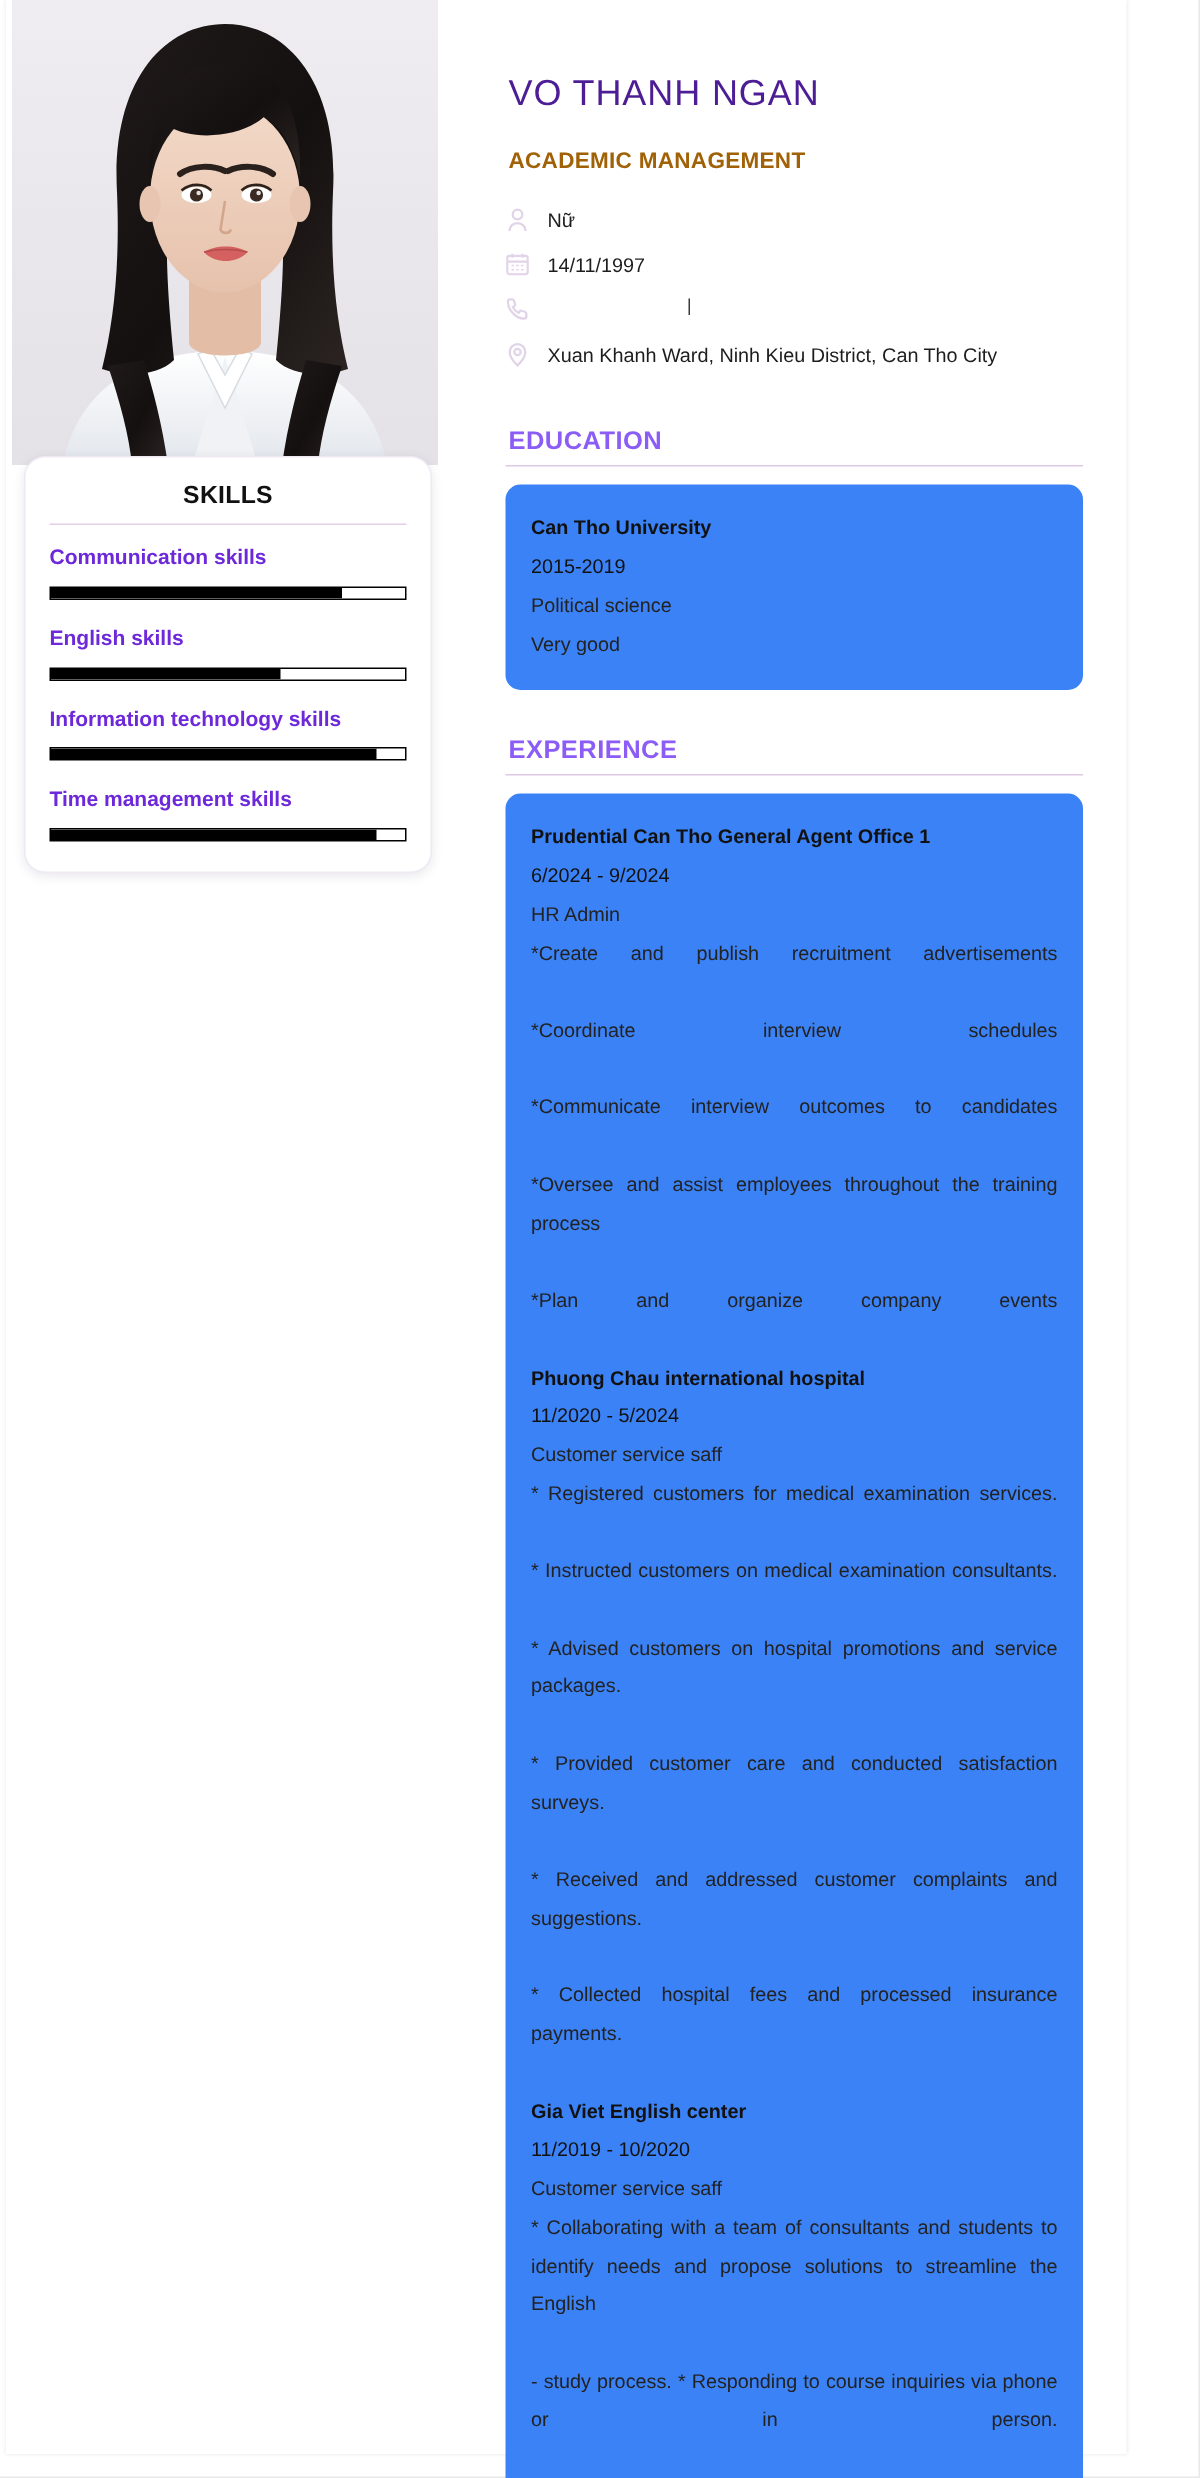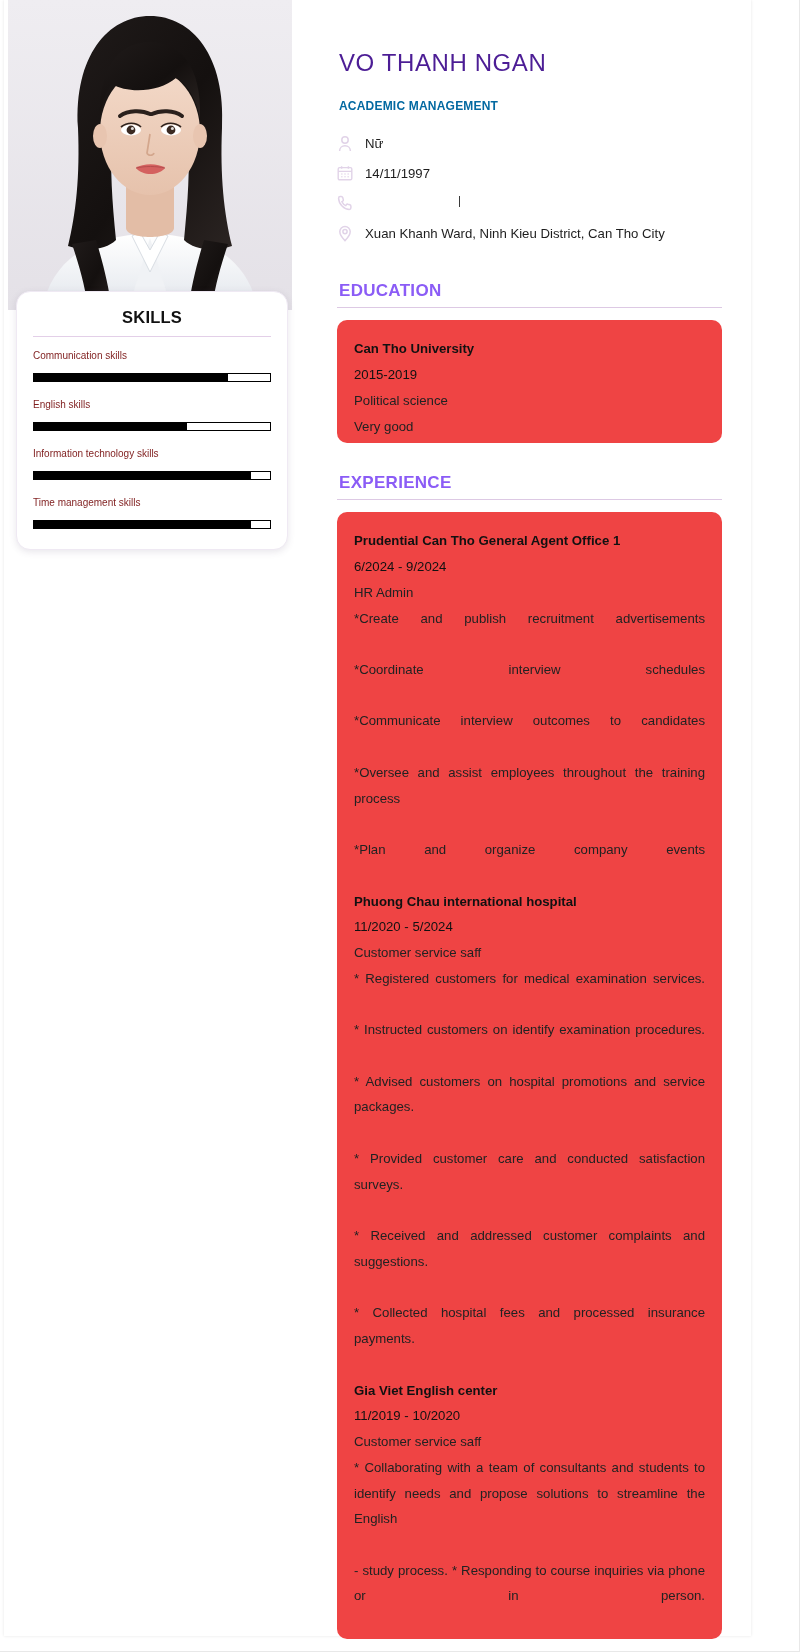--- a/index.html
+++ b/index.html
@@ -40,21 +40,21 @@
     left: 4px; top: 0;
     width: 284px; height: 310px;
     overflow: hidden;
     background: #eceaf0;
   }
   .photo svg { display: block; width: 284px; height: 310px; }
 
   
   .skills-card {
     position: absolute;
-    left: 12px; top: 291px;
+    left: 12px; top: 304px;
     width: 272px;
     background: #ffffff;
     border: 1px solid #efe9f3;
     border-radius: 14px;
     box-shadow: 0 2px 7px rgba(80,60,100,0.13);
     padding: 14px 16px 20px 16px;
     box-sizing: border-box;
   }
   .skills-title {
     text-align: center;
@@ -63,24 +63,25 @@
     color: #111;
     letter-spacing: .2px;
     margin: 2px 0 9px 0;
   }
   .skills-rule {
     height: 1px;
     background: #e3cfe8;
     margin: 0 0 13px 0;
   }
   .skill-label {
-    font-size: 10px;
-    color: #7f1d1d;
+    font-size: 14px;
+    color: #6d28d9;
     margin-bottom: 11px;
     line-height: 1.2;
+    font-weight: bold;
   }
   .skill-track {
     height: 9px;
     border: 1px solid #000;
     background: #ffffff;
     margin-bottom: 17px;
     box-sizing: border-box;
     overflow: hidden;
   }
   .skill-fill {
@@ -97,23 +98,23 @@
   }
   .name {
     font-size: 24px;
     font-weight: normal;
     color: #4c1d95;
     letter-spacing: .6px;
     margin: 50px 0 0 2px;
     line-height: 1.1;
   }
   .role {
-    font-size: 12px;
-    font-weight: bold;
-    color: #0369a1;
+    font-size: 15px;
+    font-weight: bold;
+    color: #a16207;
     letter-spacing: .2px;
     margin: 23px 0 0 2px;
   }
 
   .contact { margin-top: 22px; }
   .c-row {
     display: flex;
     align-items: flex-start;
     min-height: 26px;
     margin-bottom: 4px;
@@ -154,23 +155,23 @@
     margin: 0 0 6px 2px;
   }
   .sec-rule {
     height: 1px;
     background: #ddc9e4;
     margin-bottom: 12px;
   }
   .section { margin-top: 30px; }
 
   .card {
-    background: #ef4444;
+    background: #3b82f6;
     border-radius: 10px;
-    padding: 16px 17px 4px 17px;
+    padding: 16px 17px 18px 17px;
   }
   .entry-title {
     font-size: 13.2px;
     font-weight: bold;
     color: #111;
     line-height: 1.95;
   }
   .entry-dates {
     font-size: 13.2px;
     font-weight: normal;
@@ -356,21 +357,21 @@
             <div class="entry-line">HR Admin</div>
             <div class="entry-bullet">*Create and publish recruitment advertisements</div>
             <div class="entry-bullet">*Coordinate interview schedules</div>
             <div class="entry-bullet">*Communicate interview outcomes to candidates</div>
             <div class="entry-bullet">*Oversee and assist employees throughout the training process</div>
             <div class="entry-bullet">*Plan and organize company events</div>
             <div class="entry-title">Phuong Chau international hospital</div>
             <div class="entry-dates">11/2020 - 5/2024</div>
             <div class="entry-line">Customer service saff</div>
             <div class="entry-bullet">* Registered customers for medical examination services.</div>
-            <div class="entry-bullet">* Instructed customers on identify examination procedures.</div>
+            <div class="entry-bullet">* Instructed customers on medical examination consultants.</div>
             <div class="entry-bullet">* Advised customers on hospital promotions and service packages.</div>
             <div class="entry-bullet">* Provided customer care and conducted satisfaction surveys.</div>
             <div class="entry-bullet">* Received and addressed customer complaints and suggestions.</div>
             <div class="entry-bullet">* Collected hospital fees and processed insurance payments.</div>
             <div class="entry-title">Gia Viet English center</div>
             <div class="entry-dates">11/2019 - 10/2020</div>
             <div class="entry-line">Customer service saff</div>
             <div class="entry-bullet">* Collaborating with a team of consultants and students to identify needs and propose solutions to streamline the English</div>
             <div class="entry-bullet">- study process. * Responding to course inquiries via phone or in person.</div>
           </div>

